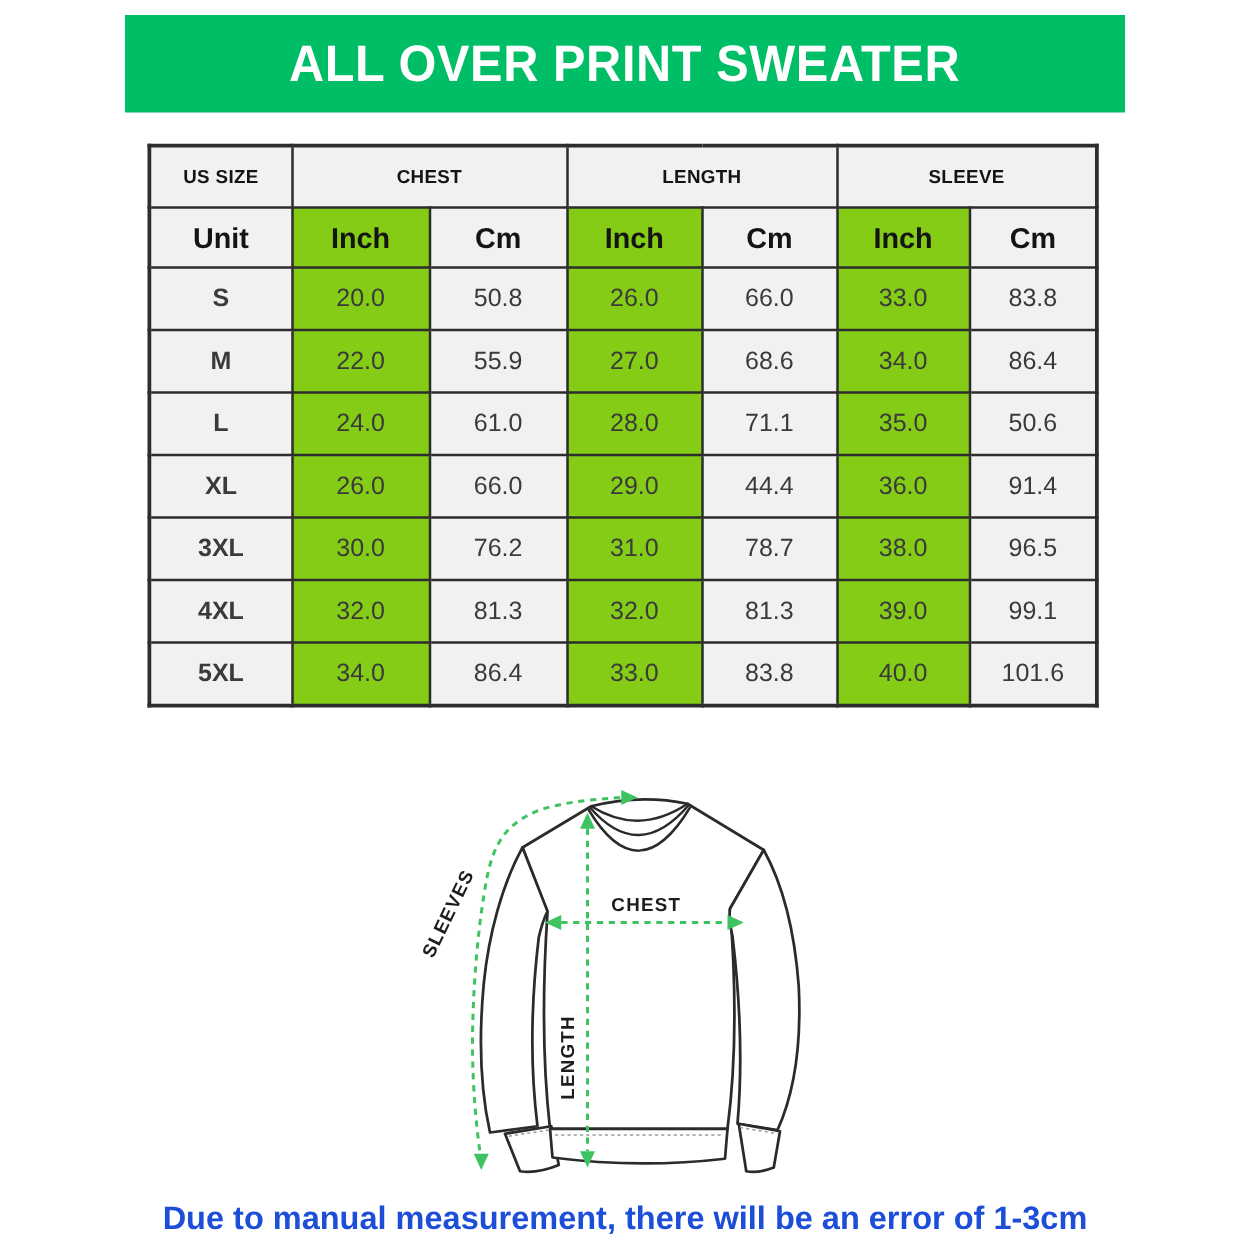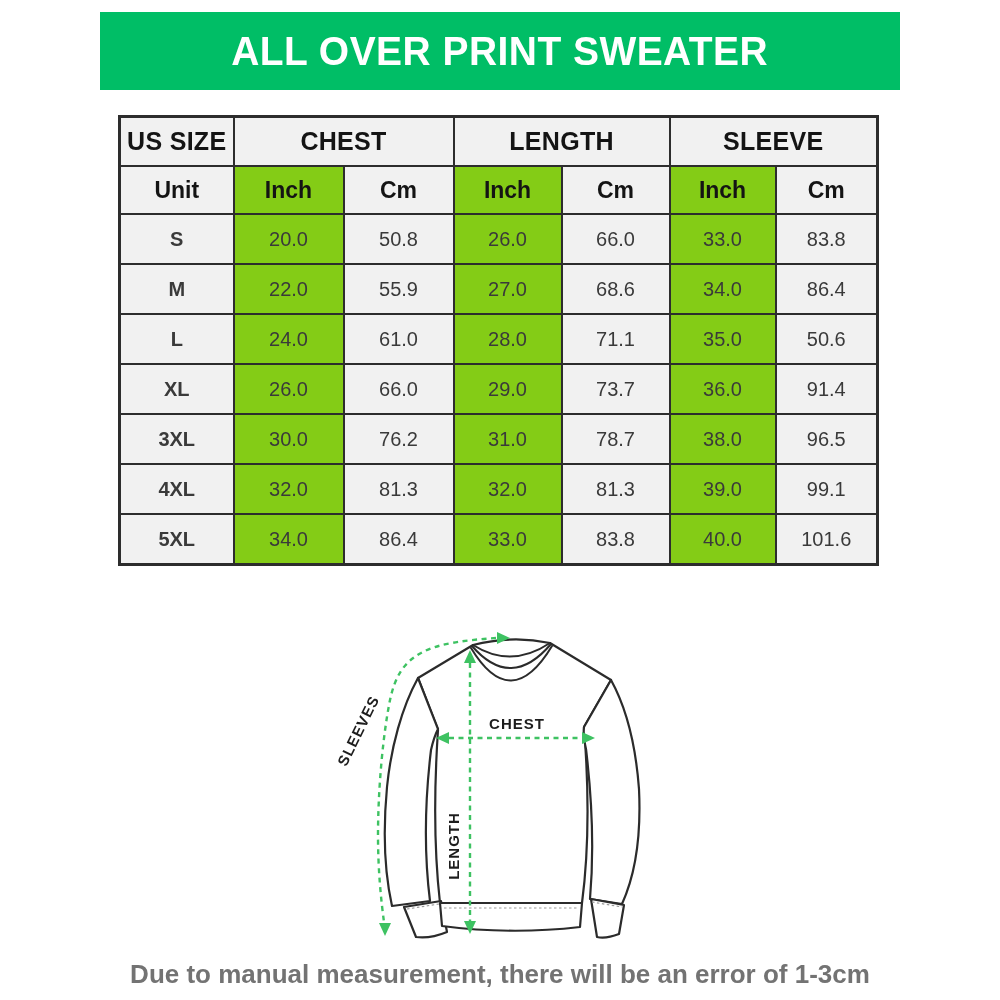--- a/index.html
+++ b/index.html
@@ -19,42 +19,42 @@
   
   table.size-chart{
     position:absolute;left:118px;top:103px;width:758px;
     border-collapse:collapse;table-layout:fixed;
     border:3px solid #2d2d2d;
   }
   .size-chart th,.size-chart td{
     border:2px solid #2d2d2d;text-align:center;vertical-align:middle;padding:0;
   }
   .size-chart thead th{
-    background:#f1f1f1;color:#141414;font-size:25px;font-weight:bold;height:47px;
+    background:#f1f1f1;color:#141414;font-size:15px;font-weight:bold;height:47px;
     letter-spacing:.3px;
   }
   .size-chart tr.unit-row td{height:46px;font-size:23px;font-weight:bold;color:#141414;}
   .size-chart tbody tr.data-row td{height:48px;font-size:20px;color:#3a3a3a;}
   .size-chart td.c-size{background:#f1f1f1;font-weight:bold;color:#141414;font-size:19px;}
   .size-chart .c-w{background:#84cc16;}
   .size-chart .c-g{background:#f1f1f1;}
   
   .diagram{position:absolute;left:318px;top:603px;width:384px;height:345px;}
   .diagram svg{display:block;width:100%;height:100%;}
   .outline{fill:#ffffff;stroke:#2b2b2b;stroke-width:2.2;stroke-linejoin:round;stroke-linecap:round;}
   .outline-line{fill:none;stroke:#2b2b2b;stroke-width:2;stroke-linecap:round;}
   .stitch{fill:none;stroke:#9a9a9a;stroke-width:1.2;stroke-dasharray:2.5 2.5;}
   .measure{fill:none;stroke:#3ec262;stroke-width:2.4;stroke-dasharray:5 4.5;}
   .arrow{fill:#3ec262;stroke:none;}
   .dlabel{font-family:"Liberation Sans",sans-serif;font-size:15px;font-weight:bold;
           fill:#1d1d1d;letter-spacing:1px;}
   
   .note{
     position:absolute;left:0;top:947px;width:1000px;text-align:center;
-    color:#737373;font-size:26px;font-weight:bold;
+    color:#1d4ed8;font-size:26px;font-weight:bold;
   }
 </style>
 </head>
 <body>
 
 <div class="stage">
 
   <div class="banner">
     <div class="banner-title">ALL OVER PRINT SWEATER</div>
   </div>
@@ -112,21 +112,21 @@
         <td class="c-w">28.0</td>
         <td class="c-g">71.1</td>
         <td class="c-w">35.0</td>
         <td class="c-g">50.6</td>
       </tr>
       <tr class="data-row">
         <td class="c-size">XL</td>
         <td class="c-w">26.0</td>
         <td class="c-g">66.0</td>
         <td class="c-w">29.0</td>
-        <td class="c-g">73.7</td>
+        <td class="c-g">44.4</td>
         <td class="c-w">36.0</td>
         <td class="c-g">91.4</td>
       </tr>
       <tr class="data-row">
         <td class="c-size">3XL</td>
         <td class="c-w">30.0</td>
         <td class="c-g">76.2</td>
         <td class="c-w">31.0</td>
         <td class="c-g">78.7</td>
         <td class="c-w">38.0</td>

